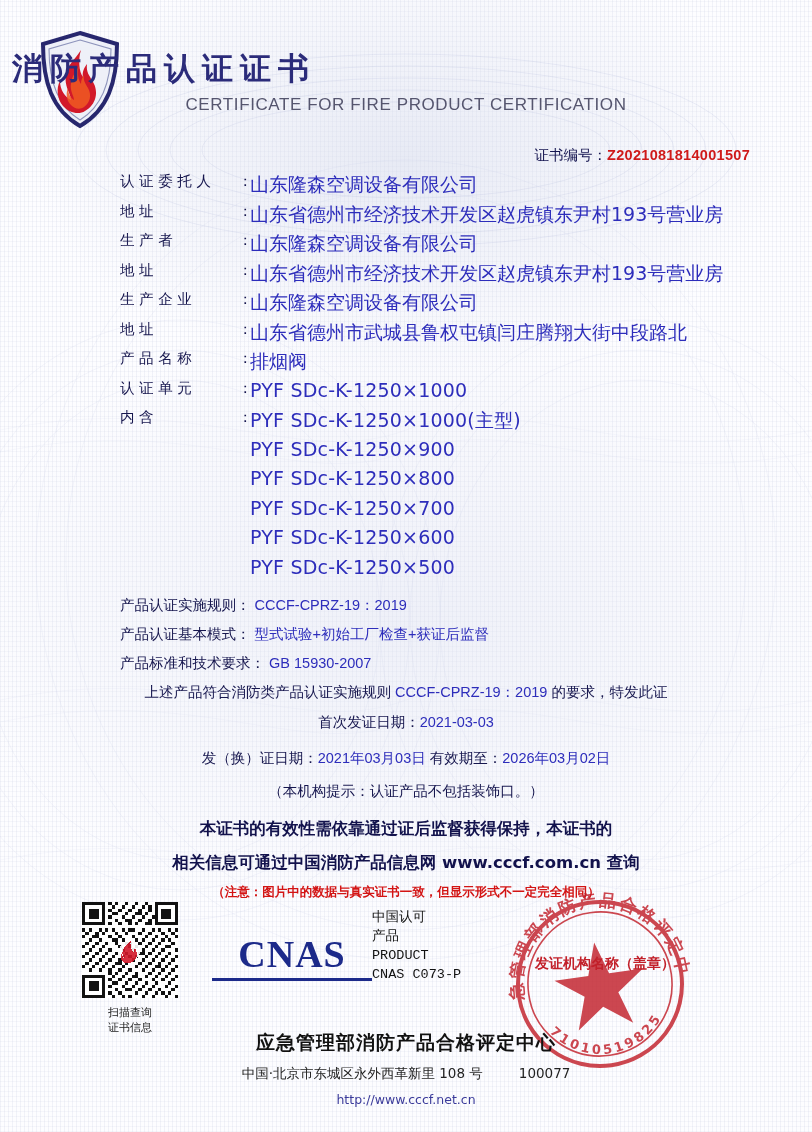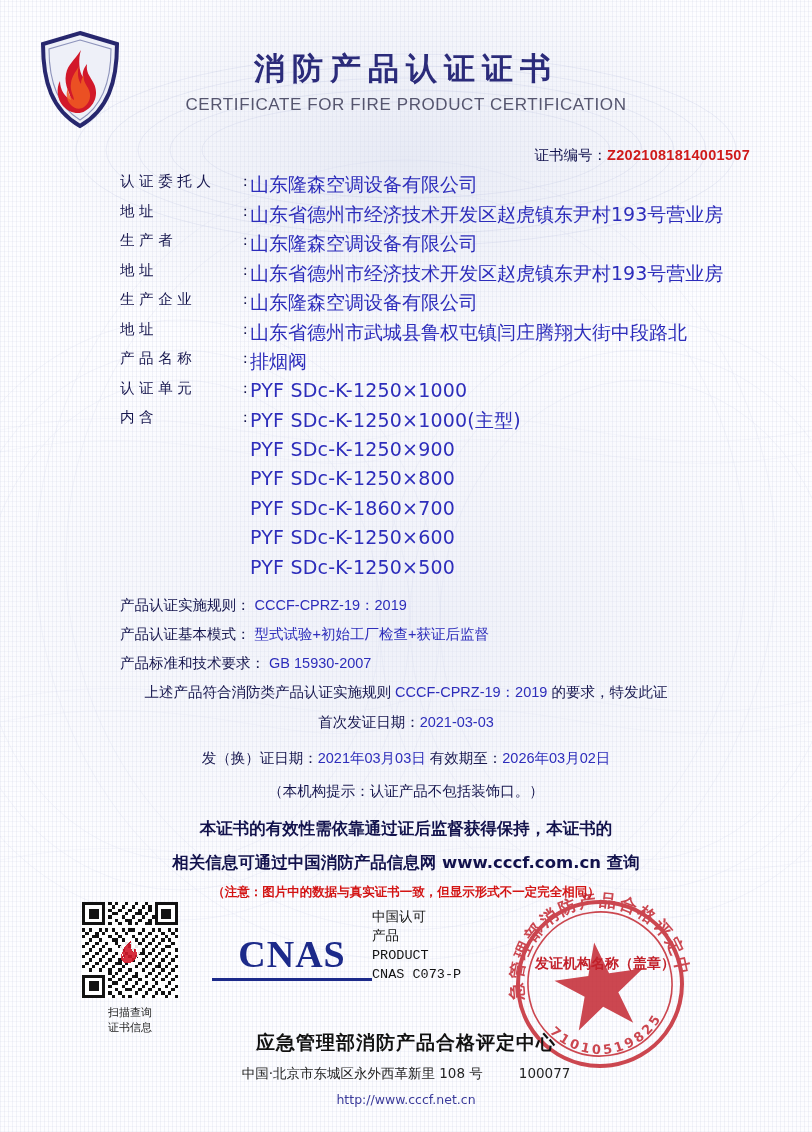--- a/index.html
+++ b/index.html
@@ -24,22 +24,22 @@
     position:absolute; left:0; top:0; width:812px; height:1132px;
     opacity:0.55; pointer-events:none;
   }
   .content { position:absolute; left:0; top:0; width:812px; height:1132px; }
 
   
   .shield { position:absolute; left:38px; top:30px; width:84px; height:100px; }
 
   
   .title-cn {
-    position:absolute; left:0; right:0; top:48px;
-    text-align:center;
+    position:absolute; left:12px; right:0; top:48px;
+    text-align:left;
     font-family:"DejaVu Sans", sans-serif;
     font-size:31px; font-weight:bold; letter-spacing:7px;
     color:#2b2b7a;
   }
   .title-en {
     position:absolute; left:0; right:0; top:95px;
     text-align:center;
     font-size:17px; letter-spacing:0.6px;
     color:#55556e;
   }
@@ -249,21 +249,21 @@
       <div class="sub-row">
         <div class="pad"></div>
         <div class="value mono">PYF SDc-K-1250×900</div>
       </div>
       <div class="sub-row">
         <div class="pad"></div>
         <div class="value mono">PYF SDc-K-1250×800</div>
       </div>
       <div class="sub-row">
         <div class="pad"></div>
-        <div class="value mono">PYF SDc-K-1860×700</div>
+        <div class="value mono">PYF SDc-K-1250×700</div>
       </div>
       <div class="sub-row">
         <div class="pad"></div>
         <div class="value mono">PYF SDc-K-1250×600</div>
       </div>
       <div class="sub-row">
         <div class="pad"></div>
         <div class="value mono">PYF SDc-K-1250×500</div>
       </div>
     </div>

